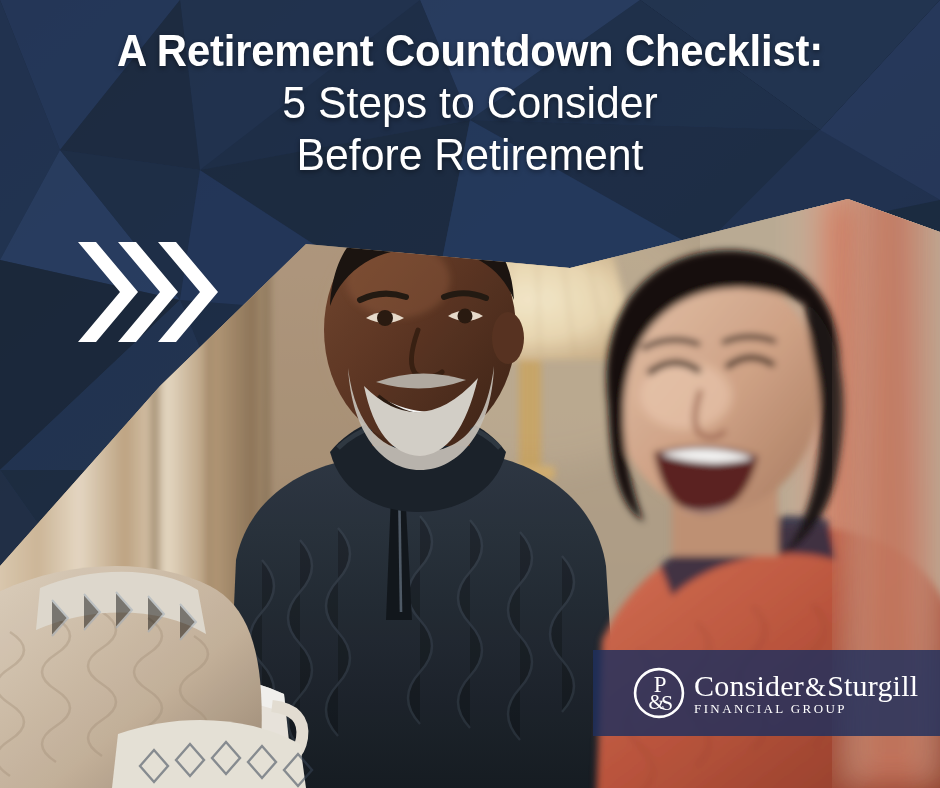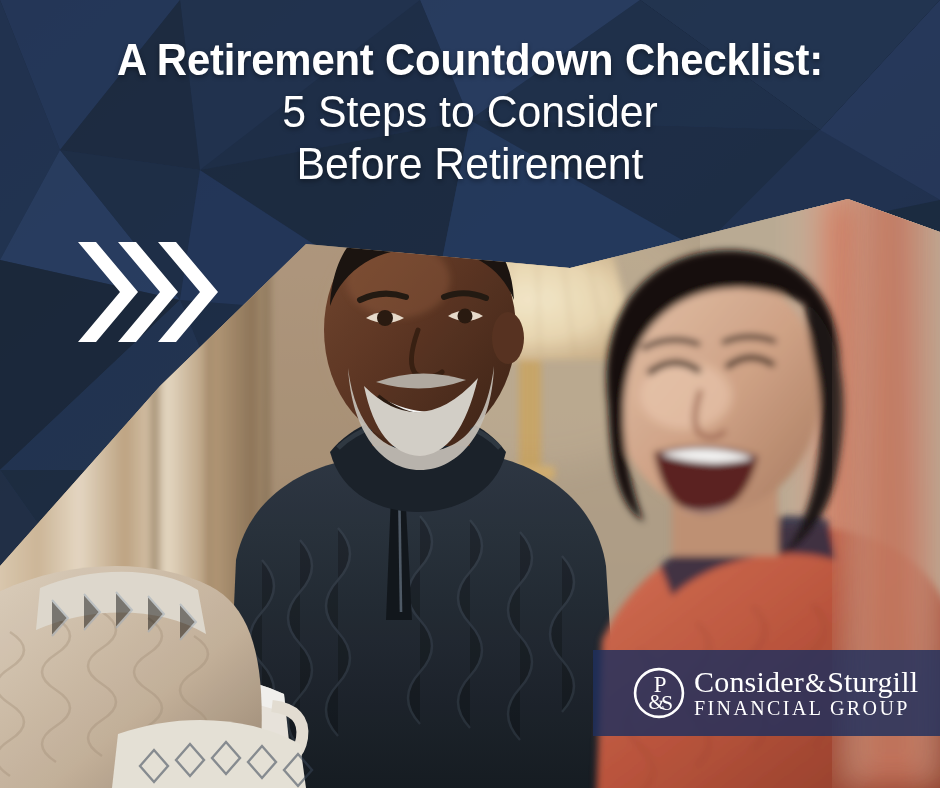--- a/index.html
+++ b/index.html
@@ -24,21 +24,21 @@
         160px 386px, 0px 566px, 0px 788px, 940px 788px);
     clip-path:polygon(
         940px 232px, 848px 199px, 570px 268px, 306px 244px,
         160px 386px, 0px 566px, 0px 788px, 940px 788px);
     overflow:hidden;
   }
   .photo-art{position:absolute;inset:0;width:940px;height:788px;display:block;}
 
   
   .headline{
-    position:absolute;left:0;top:37px;width:940px;
+    position:absolute;left:0;top:28px;width:940px;
     text-align:center;color:#ffffff;
     font-family:"Liberation Sans Narrow","Liberation Sans",sans-serif;
     line-height:1.02;
     text-shadow:0 2px 5px rgba(0,0,0,.40);
     pointer-events:none;
   }
   .hl-1{
     display:block;font-weight:700;font-size:45px;
     letter-spacing:-0.2px;transform:scaleX(.93);
   }
@@ -61,21 +61,21 @@
   .logo-mark{flex:0 0 auto;width:52px;height:52px;margin-right:9px;}
   .logo-words{
     display:flex;flex-direction:column;justify-content:center;
     color:#ffffff;font-family:"Liberation Serif","DejaVu Serif",serif;
   }
   .logo-name{
     font-size:30px;line-height:1.0;white-space:nowrap;letter-spacing:.2px;
   }
   .logo-name .amp{font-size:27px;padding:0 1px;}
   .logo-sub{
-    font-size:20px;line-height:1.05;margin-top:1px;
+    font-size:13px;line-height:1.05;margin-top:1px;
     letter-spacing:2.4px;white-space:nowrap;
   }
 </style>
 </head>
 <body>
 
 <div id="canvas">
 
   <svg class="bg-poly" viewBox="0 0 940 788" preserveAspectRatio="none">
     <defs>

